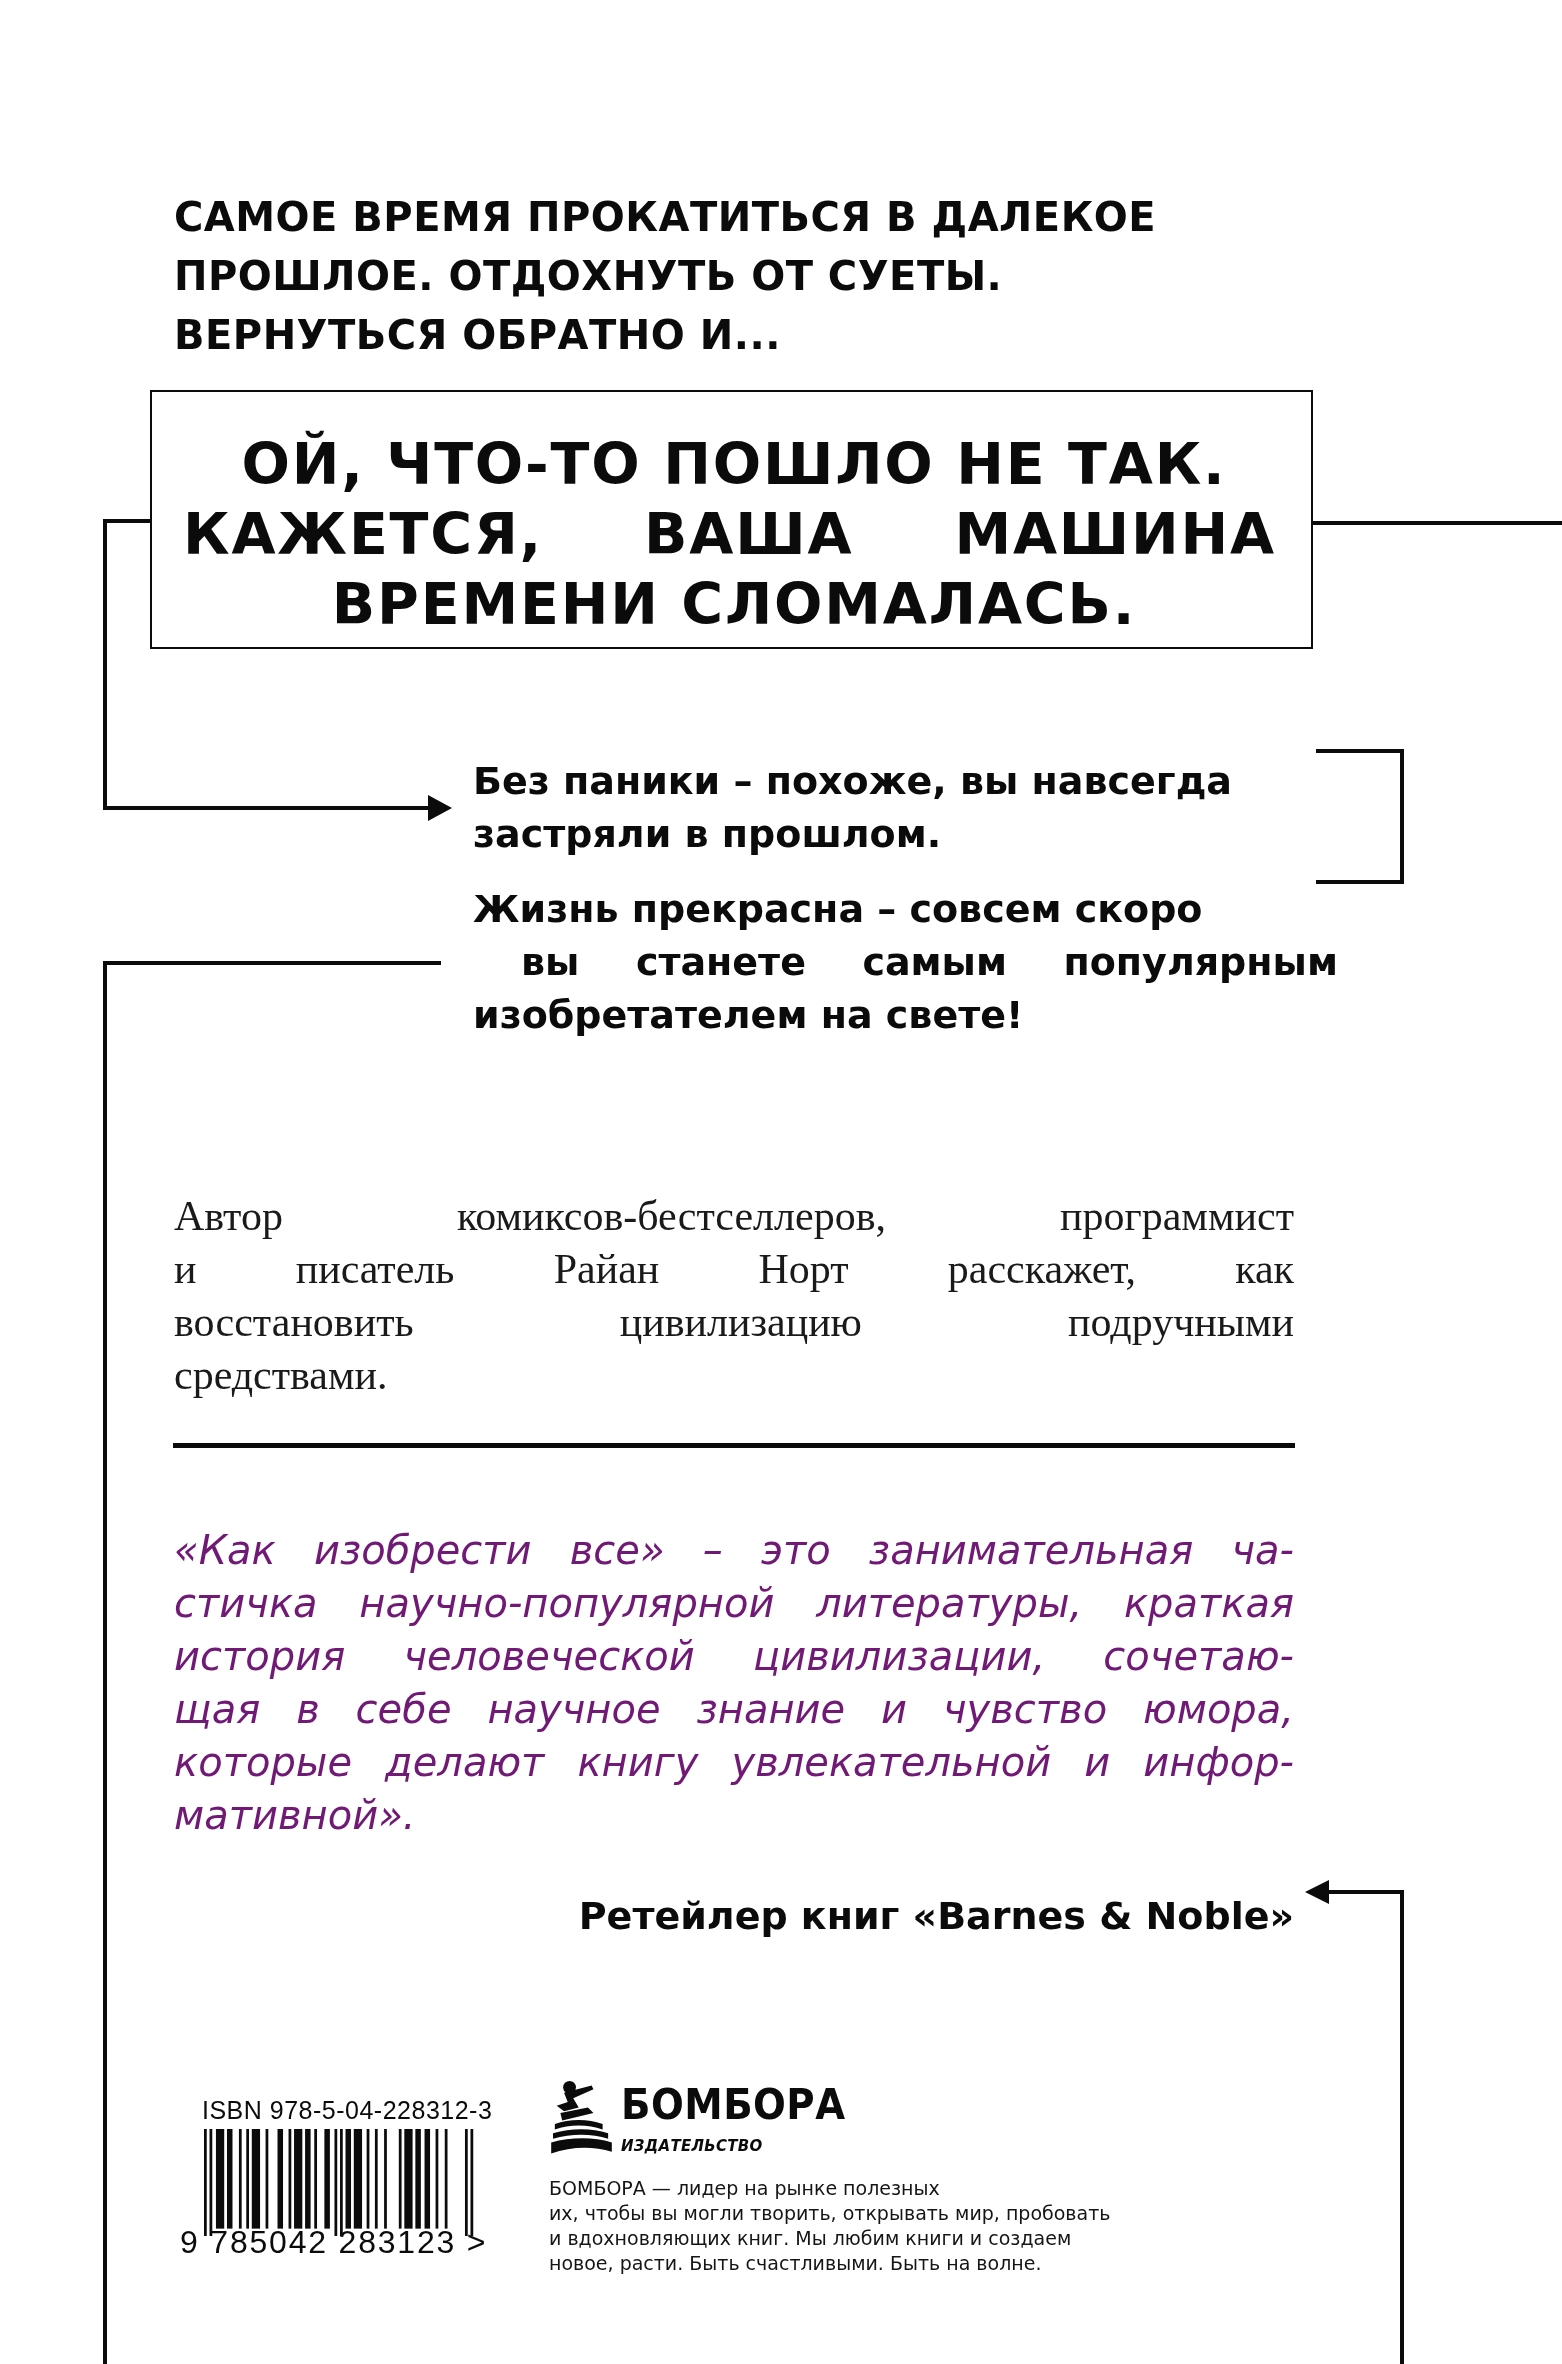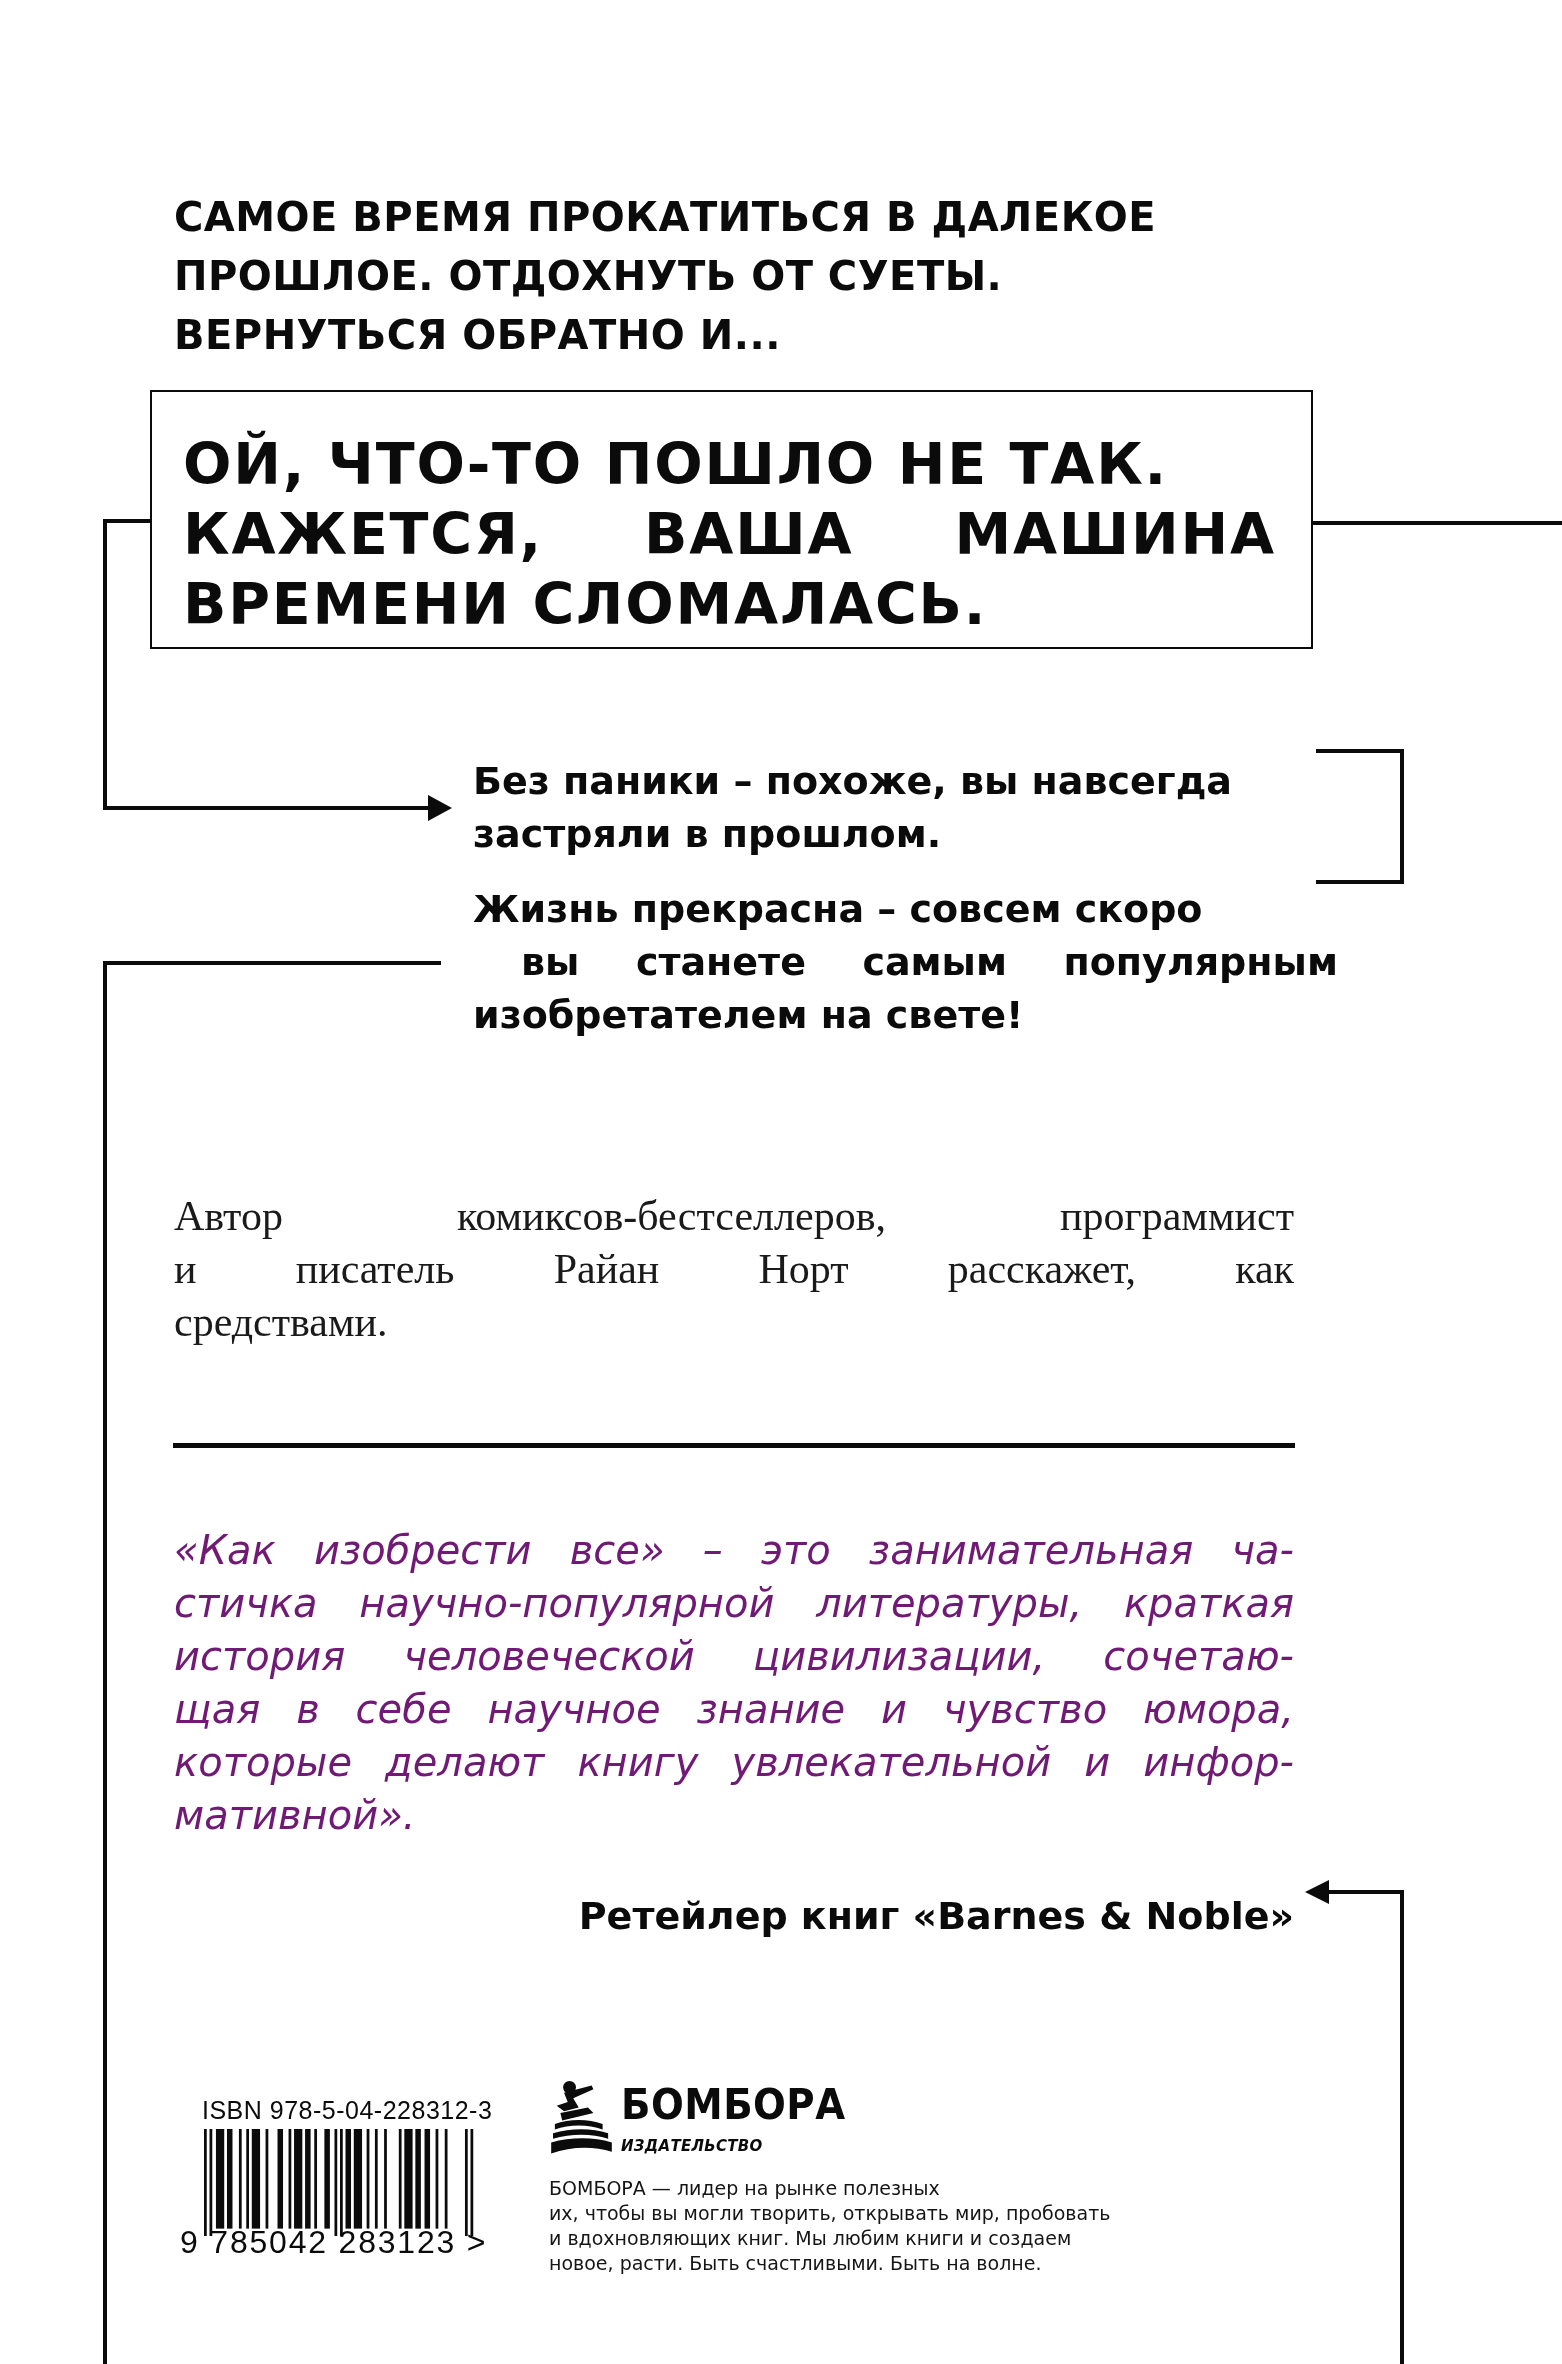--- a/index.html
+++ b/index.html
@@ -19,21 +19,21 @@
 
     .alert-box {
       left: 150px; top: 390px; width: 1163px; height: 259px;
       border: 2.8px solid #0b0b0b; box-sizing: border-box;
     }
     .alert-text {
       position: absolute; left: 31px; top: 37px; width: 1102px;
       font-family: "DejaVu Sans", sans-serif; font-weight: bold;
       font-size: 57px; line-height: 70px; letter-spacing: 1.8px;
     }
-    .alert-text div { white-space: nowrap; }
+    .alert-text div { white-space: nowrap; text-align: center; }
     .alert-text .justify { text-align: justify; text-align-last: justify; width: 1093px; }
 
     .bold-para {
       left: 473px; width: 817px;
       font-family: "DejaVu Sans", sans-serif; font-weight: bold;
       font-size: 38px; line-height: 53px;
     }
     .bold-para div { white-space: nowrap; }
     .bold-para .justify { text-align: justify; text-align-last: justify; width: 817px; margin-left: 48px; }
 
@@ -126,20 +126,21 @@
 </div>
 <div class="abs bold-para" style="top:883px;">
   <div>Жизнь прекрасна – совсем скоро</div>
   <div class="justify">вы станете самым популярным</div>
   <div>изобретателем на свете!</div>
 </div>
 
 <div class="abs author-para">
   <div class="justify">Автор комиксов-бестселлеров, программист</div>
   <div class="justify">и писатель Райан Норт расскажет, как</div>
+  <div class="justify">восстановить цивилизацию подручными</div>
   <div>средствами.</div>
 </div>
 
 <div class="line" style="left:173px; top:1443px; width:1122px; height:4.6px;"></div>
 
 <div class="abs quote-para">
   <div class="justify">«Как изобрести все» – это занимательная ча-</div>
   <div class="justify">стичка научно-популярной литературы, краткая</div>
   <div class="justify">история человеческой цивилизации, сочетаю-</div>
   <div class="justify">щая в себе научное знание и чувство юмора,</div>

